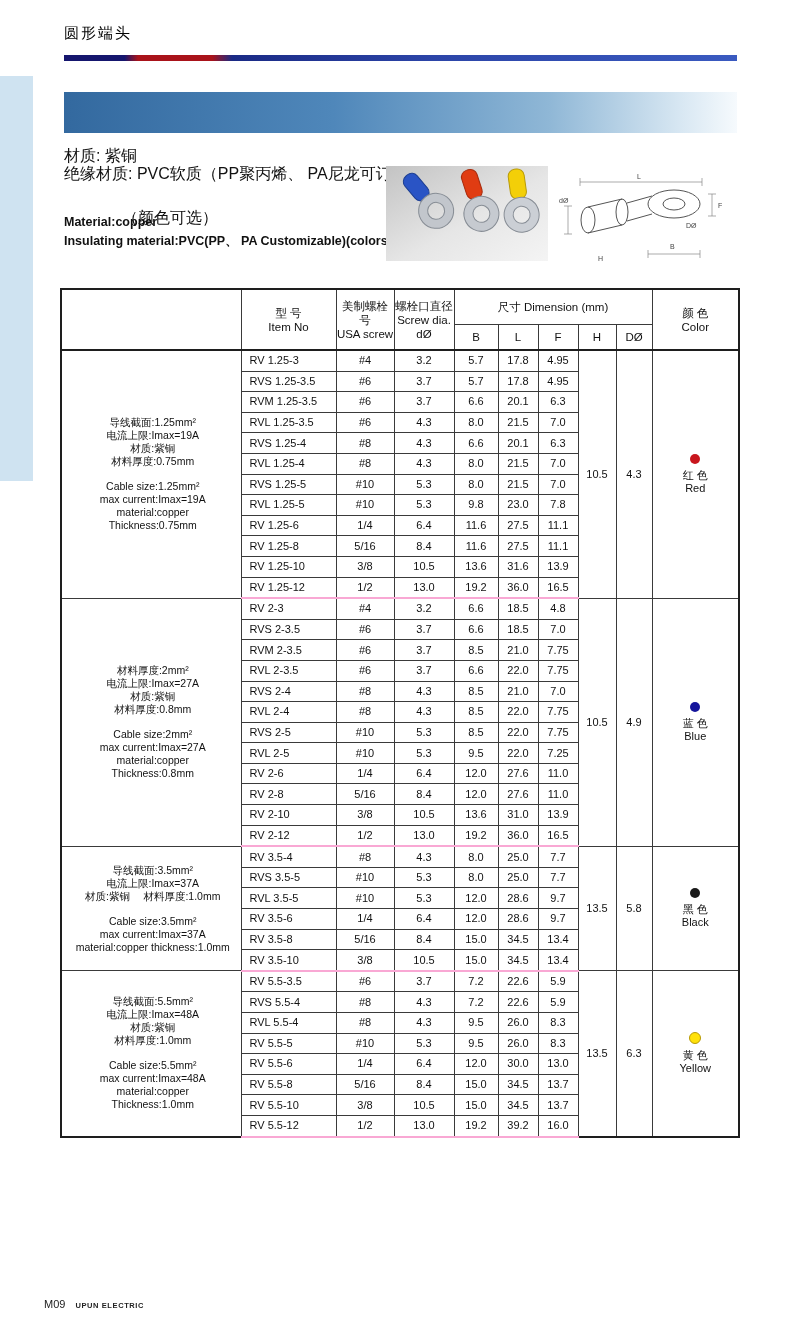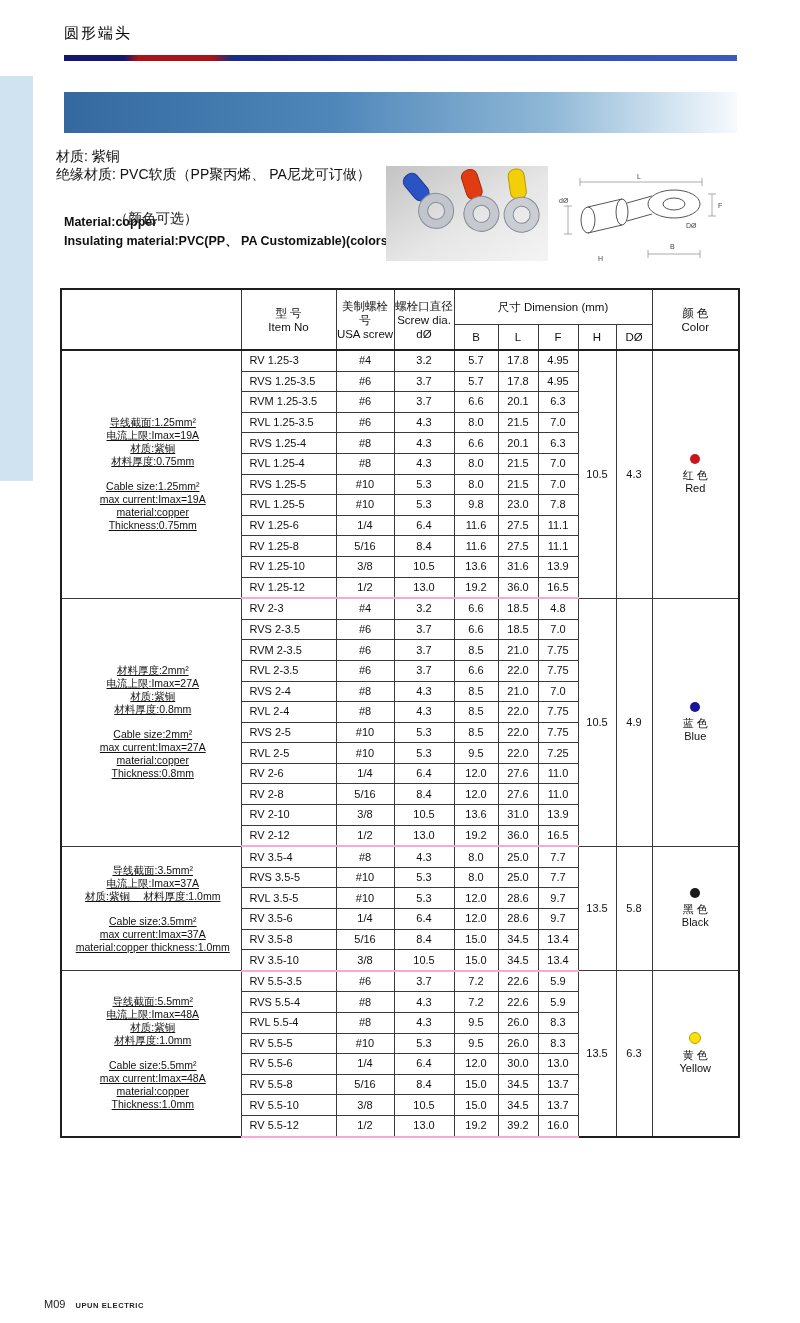--- a/index.html
+++ b/index.html
@@ -13,39 +13,39 @@
     background:linear-gradient(90deg,#15166e 0%,#15166e 9%,#a9131a 11%,#a9131a 22%,#1a2a85 25%,#2c45a8 55%,#3a5ac0 100%);
   }
   .side-bar { position:absolute; left:0; top:76px; width:33px; height:405px; background:#cfe3f1; }
   .title-bar {
     position:absolute; left:64px; top:92px; width:673px; height:41px;
     display:flex; align-items:center;
     background:linear-gradient(90deg,#33699f 0%,#4f87ba 40%,#8fb7d6 72%,#d9e8f3 92%,#f6fafd 100%);
   }
   .title-cn { color:#fff; font-weight:bold; font-size:21px; margin-left:14px; letter-spacing:1px; }
   .title-en { color:#0e0e0e; font-weight:bold; font-size:19px; margin-left:26px; }
-  .intro-cn { position:absolute; left:56px; top:147px; font-size:14px; line-height:18px; }
+  .intro-cn { position:absolute; left:64px; top:147px; font-size:16px; line-height:18px; }
   .intro-cn .indent { padding-left:58px;margin-top:26px; }
   .intro-en { position:absolute; left:64px; top:213px; font-size:12.5px; font-weight:bold; line-height:19px; }
   .photo {
     position:absolute; left:386px; top:166px; width:162px; height:95px;
     background:linear-gradient(150deg,#c3c3c3,#e6e6e6 55%,#f4f4f4);
   }
   .drawing { position:absolute; left:558px; top:170px; width:182px; height:93px; }
 
   .data-table { position:absolute; left:60px; top:288px; border-collapse:collapse; table-layout:fixed; }
   .data-table th, .data-table td { border:1px solid #3a3a3a; }
   .data-table { border:2px solid #1e1e1e; }
   .data-table thead th { font-weight:normal; font-size:11.5px; padding:2px 0; line-height:14px; text-align:center; }
   .data-table thead tr:first-child th { height:30px; }
   .data-table thead tr:last-child th { height:20px; border-bottom:2px solid #1e1e1e; }
   .data-table thead th.rspan { border-bottom:2px solid #1e1e1e; }
   .data-table tbody td { font-size:11px; height:19.6px; text-align:center; padding:0; line-height:13px; }
   .item-cell { text-align:left !important; padding-left:8px !important; }
-  .spec-cell { text-align:center; padding:4px 6px 4px 9px !important; font-size:10.5px !important; line-height:14.5px;text-decoration:underline; }
+  .spec-cell { text-align:center; padding:4px 6px 4px 9px !important; font-size:10.5px !important; line-height:14.5px; }
   .spec-en { margin-top:12px; }
   .color-cell { font-size:11px; line-height:15px; }
   .dot { display:inline-block; width:10px; height:10px; border-radius:50%; margin-bottom:2px; }
   .group-end td { border-bottom:2px solid #f9a8d4; }
 
   .footer { position:absolute; left:44px; top:1288px; display:flex; align-items:baseline; gap:10px; }
   .footer-code { font-size:11px; color:#222;margin-top:10px; }
   .footer-brand { font-size:7.5px; font-weight:bold; letter-spacing:0.6px; color:#222; }
 </style>
 </head>

